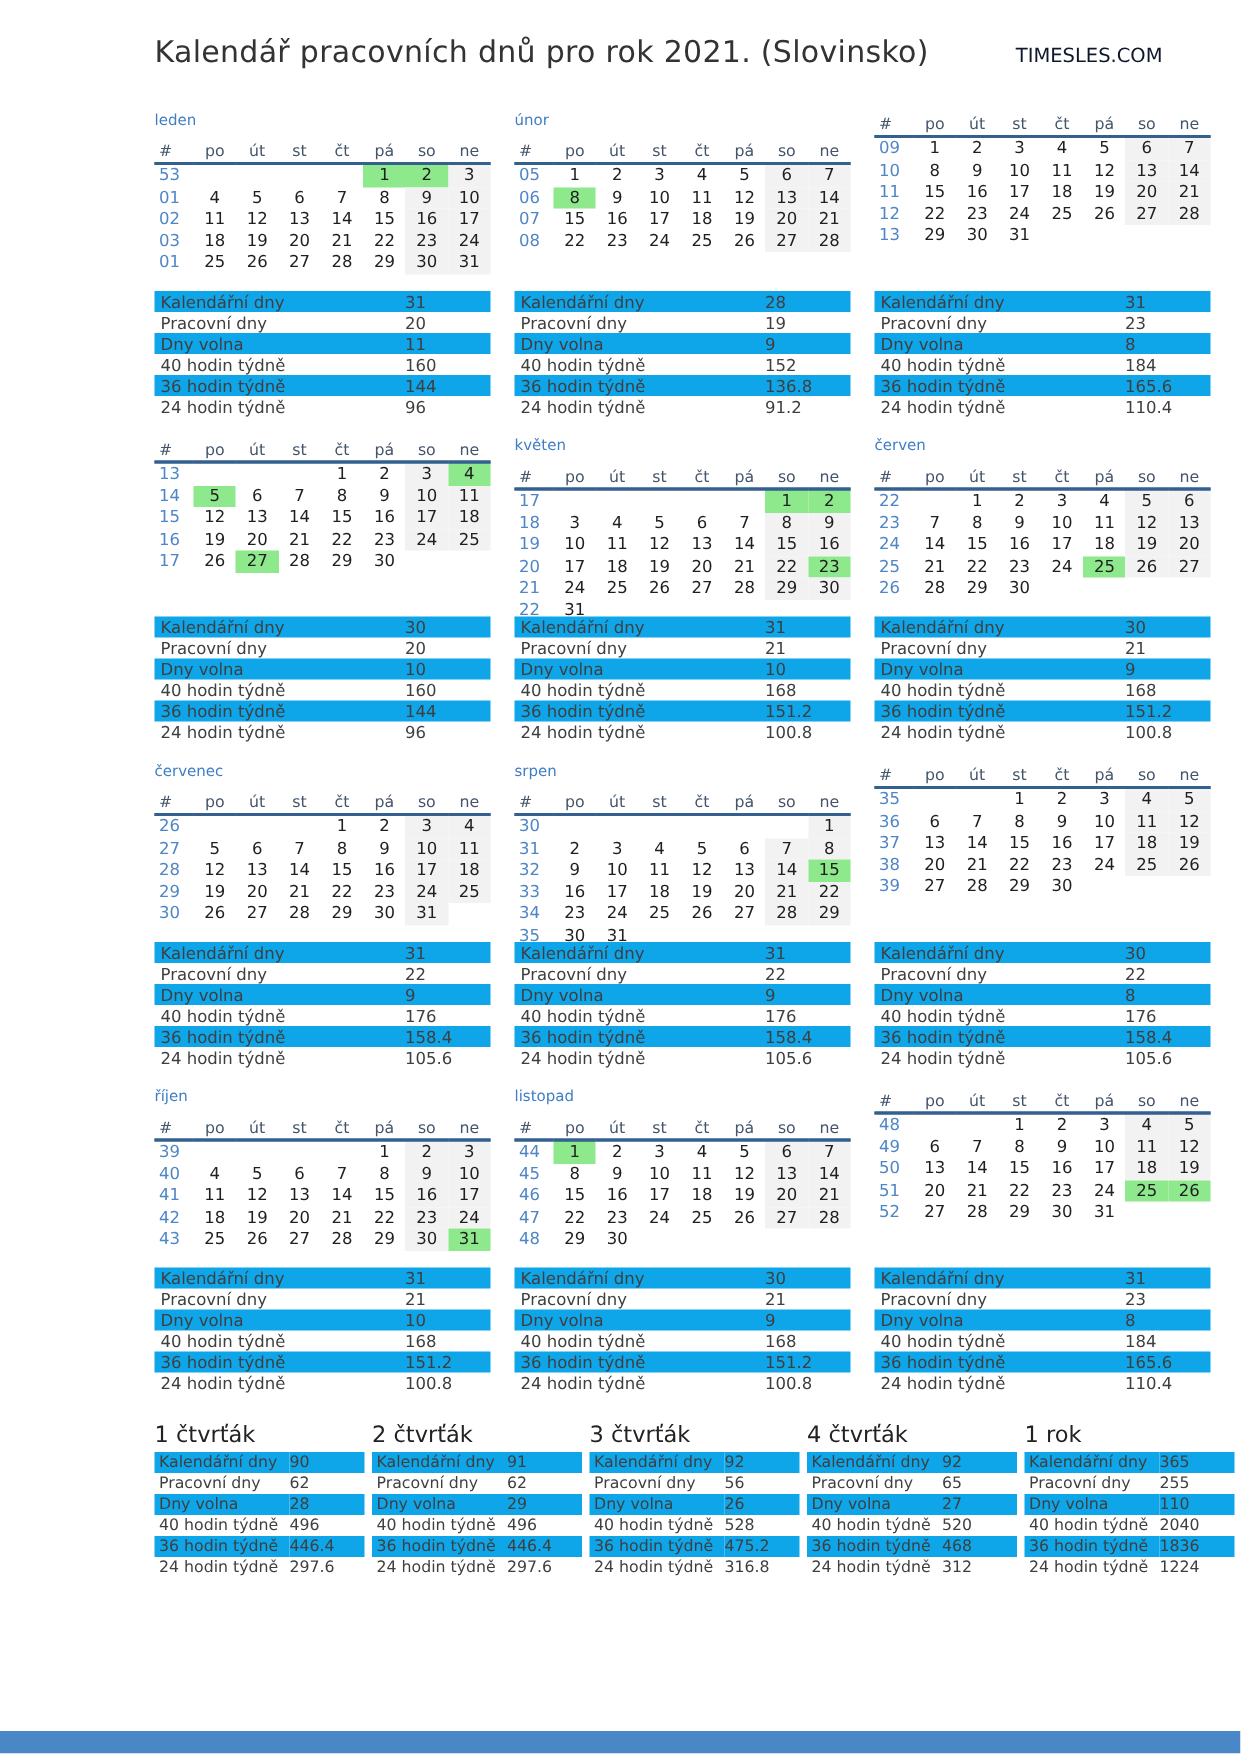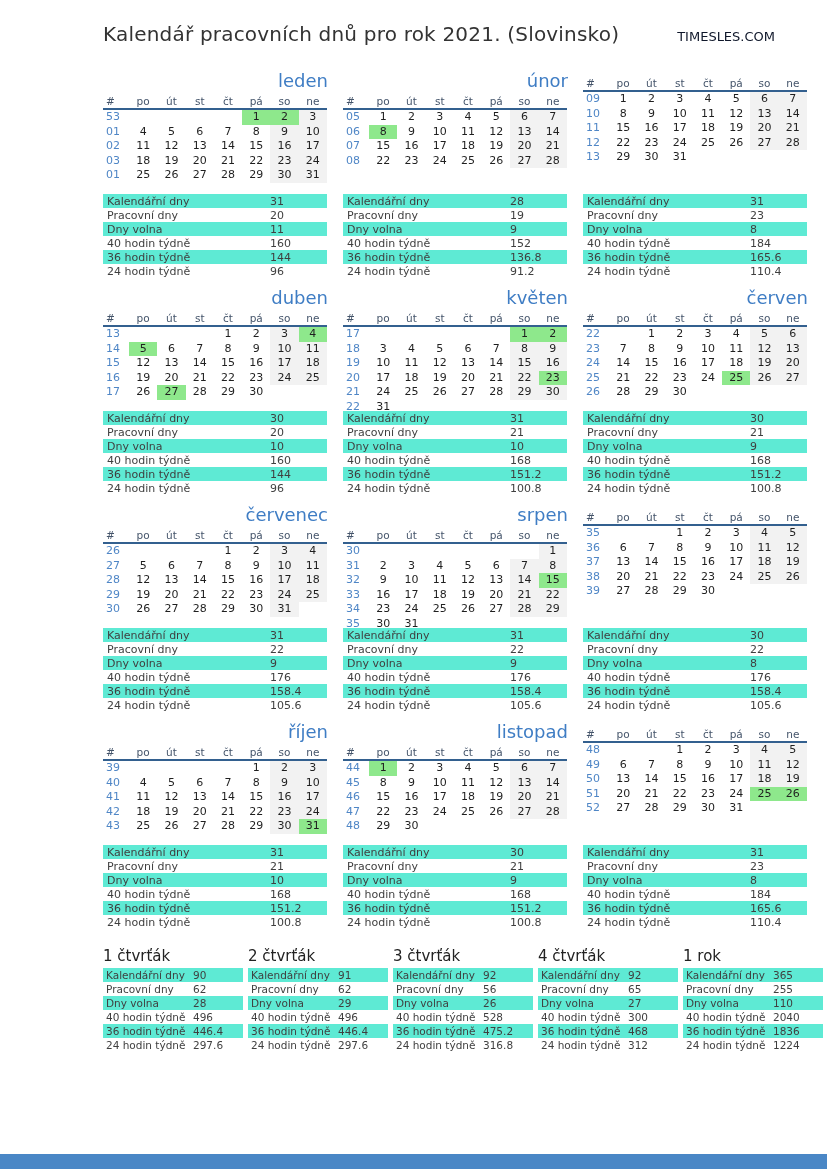--- a/index.html
+++ b/index.html
@@ -23,42 +23,42 @@
 
   
   #months-grid {
     display: grid;
     grid-template-columns: repeat(3, 225px);
     column-gap: 15px;
     margin-top: 27px;
   }
   .month { position: relative; height: 217px; }
   .month-title {
-    text-align: right; color: #3f7dc4; font-size: 18px; height: 18px; line-height: 16px;
+    text-align: left; color: #3f7dc4; font-size: 10px; height: 18px; line-height: 16px;
   }
   table.cal { border-collapse: collapse; table-layout: fixed; width: 224px; margin-top: 2px; }
   .cal th {
     font-size: 10.5px; font-weight: normal; color: #44546a;
     height: 16px; text-align: center; padding: 0;
     border-bottom: 2px solid #33608f;
   }
   .cal th.wk { width: 26px; text-align: left; padding-left: 3px; }
   .cal td {
     font-size: 11px; height: 14.5px; line-height: 14.5px;
     text-align: center; color: #1f1f1f; padding: 0;
   }
   .cal td.wk { color: #4f86c6; text-align: left; padding-left: 3px; }
   .cal td.weekend { background: #f2f2f2; }
   .cal td.holiday { background: #8ee88c; }
 
   
   table.stats { border-collapse: collapse; width: 224px; }
   .month table.stats { position: absolute; top: 121px; left: 0; }
   .stats td { font-size: 11px; color: #3f3f3f; height: 14px; padding: 0; }
-  .stats tr.alt { background: #5eead4; }
+  .stats tr.alt { background: #0ea5e9; }
   .stats td.lbl { padding-left: 4px; }
   .stats td.val { width: 57px; }
 
   
   #summaries-row {
     display: grid;
     grid-template-columns: repeat(5, 140px);
     column-gap: 5px;
     margin-top: 5px;
   }
@@ -362,21 +362,20 @@
             </tr>
             <tr>
               <td class="lbl">24 hodin týdně</td>
               <td class="val">110.4</td>
             </tr>
           </tbody>
         </table>
   </section>
 
   <section class="month">
-    <div class="month-title">duben</div>
     <table class="cal">
       <thead>
             <tr>
               <th class="wk">#</th>
               <th>po</th>
               <th>út</th>
               <th>st</th>
               <th>čt</th>
               <th>pá</th>
               <th>so</th>
@@ -1377,21 +1376,21 @@
             <tr>
               <td class="lbl">Pracovní dny</td>
               <td class="val">65</td>
             </tr>
             <tr class="alt">
               <td class="lbl">Dny volna</td>
               <td class="val">27</td>
             </tr>
             <tr>
               <td class="lbl">40 hodin týdně</td>
-              <td class="val">300</td>
+              <td class="val">520</td>
             </tr>
             <tr class="alt">
               <td class="lbl">36 hodin týdně</td>
               <td class="val">468</td>
             </tr>
             <tr>
               <td class="lbl">24 hodin týdně</td>
               <td class="val">312</td>
             </tr>
           </tbody>

